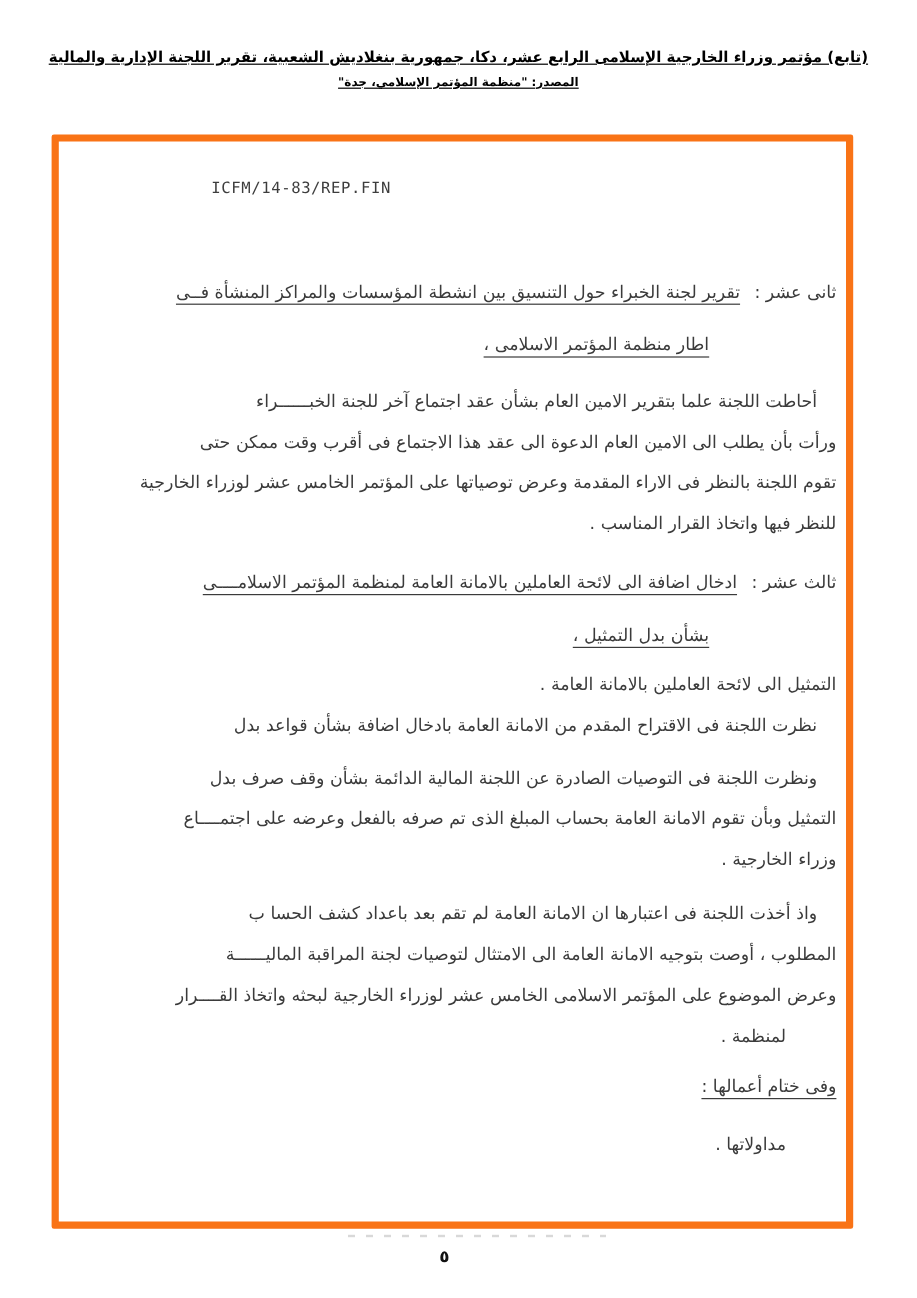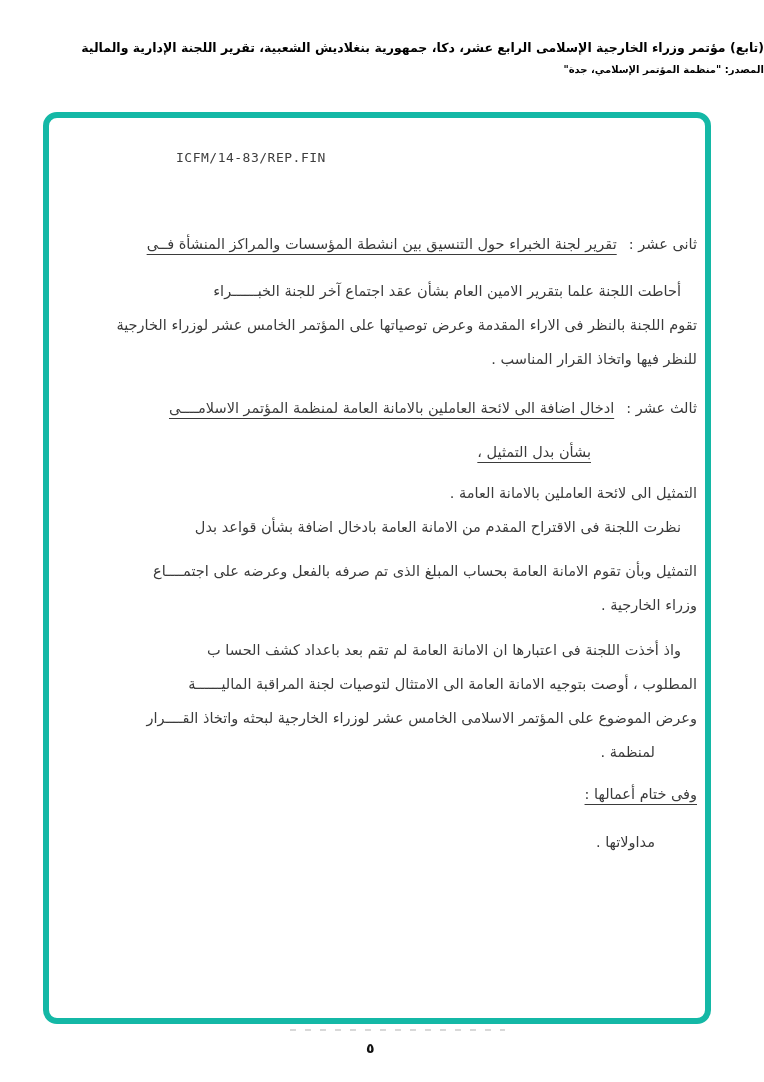--- a/index.html
+++ b/index.html
@@ -6,30 +6,30 @@
   body {
     position:relative;
     width:764px; height:1082px;
     font-family:"DejaVu Sans", sans-serif;
     overflow:hidden;
   }
 
   
   .top-header {
     position:absolute; top:40px; left:0; right:0;
-    direction:rtl; color:#000;
+    text-align:center; direction:rtl; color:#000;text-decoration:underline;
   }
   .top-header .l1 { font-size:12.5px; font-weight:bold; }
   .top-header .l2 { font-size:10px;  font-weight:bold; margin-top:9px; }
 
   
   .doc-frame {
     position:absolute; left:43px; top:112px;
     width:656px; height:900px;
-    border:6px solid #14b8a6; border-radius:14px;
+    border:6px solid #f97316; border-radius:2px;
     background:#ffffff;
   }
 
   
   .ref {
     position:absolute; left:127px; top:32px;
     font-family:"DejaVu Sans Mono", monospace;
     font-size:13px; letter-spacing:0.5px; color:#3d3d3d;
   }
 
@@ -79,43 +79,48 @@
 <div class="doc-frame">
 
   <div class="ref">ICFM/14-83/REP.FIN</div>
 
   <div class="content">
 
     <div class="sec" id="sec12">
       <div class="line">
         <span class="sec-label">ثانى عشر :</span><span class="u">تقرير لجنة الخبراء حول التنسيق بين انشطة المؤسسات والمراكز المنشأة فــى</span>
       </div>
+      <div class="line cont-indent">
+        <span class="u">اطار منظمة المؤتمر الاسلامى ،</span>
+      </div>
     </div>
 
     <div class="para" id="paraA">
       <div class="line first-indent">أحاطت اللجنة علما بتقرير الامين العام بشأن عقد اجتماع آخر للجنة الخبــــــراء</div>
+      <div class="line">ورأت بأن يطلب الى الامين العام الدعوة الى عقد هذا الاجتماع فى أقرب وقت ممكن حتى</div>
       <div class="line">تقوم اللجنة بالنظر فى الاراء المقدمة وعرض توصياتها على المؤتمر الخامس عشر لوزراء الخارجية</div>
       <div class="line">للنظر فيها واتخاذ القرار المناسب .</div>
     </div>
 
     <div class="sec" id="sec13">
       <div class="line">
         <span class="sec-label">ثالث عشر :</span><span class="u">ادخال اضافة الى لائحة العاملين بالامانة العامة لمنظمة المؤتمر الاسلامــــى</span>
       </div>
       <div class="line cont-indent">
         <span class="u">بشأن بدل التمثيل ،</span>
       </div>
     </div>
 
     <div class="para" id="paraB">
       <div class="line">التمثيل الى لائحة العاملين بالامانة العامة .</div>
       <div class="line first-indent">نظرت اللجنة فى الاقتراح المقدم من الامانة العامة بادخال اضافة بشأن قواعد بدل</div>
     </div>
 
     <div class="para" id="paraC">
+      <div class="line first-indent">ونظرت اللجنة فى التوصيات الصادرة عن اللجنة المالية الدائمة بشأن وقف صرف بدل</div>
       <div class="line">التمثيل وبأن تقوم الامانة العامة بحساب المبلغ الذى تم صرفه بالفعل وعرضه على اجتمــــاع</div>
       <div class="line">وزراء الخارجية .</div>
     </div>
 
     <div class="para" id="paraD">
       <div class="line first-indent">واذ أخذت اللجنة فى اعتبارها ان الامانة العامة لم تقم بعد باعداد كشف الحسا ب</div>
       <div class="line">المطلوب ، أوصت بتوجيه الامانة العامة الى الامتثال لتوصيات لجنة المراقبة الماليــــــة</div>
       <div class="line">وعرض الموضوع على المؤتمر الاسلامى الخامس عشر لوزراء الخارجية لبحثه واتخاذ القــــرار</div>
       <div class="line short-indent">لمنظمة .</div>
     </div>

